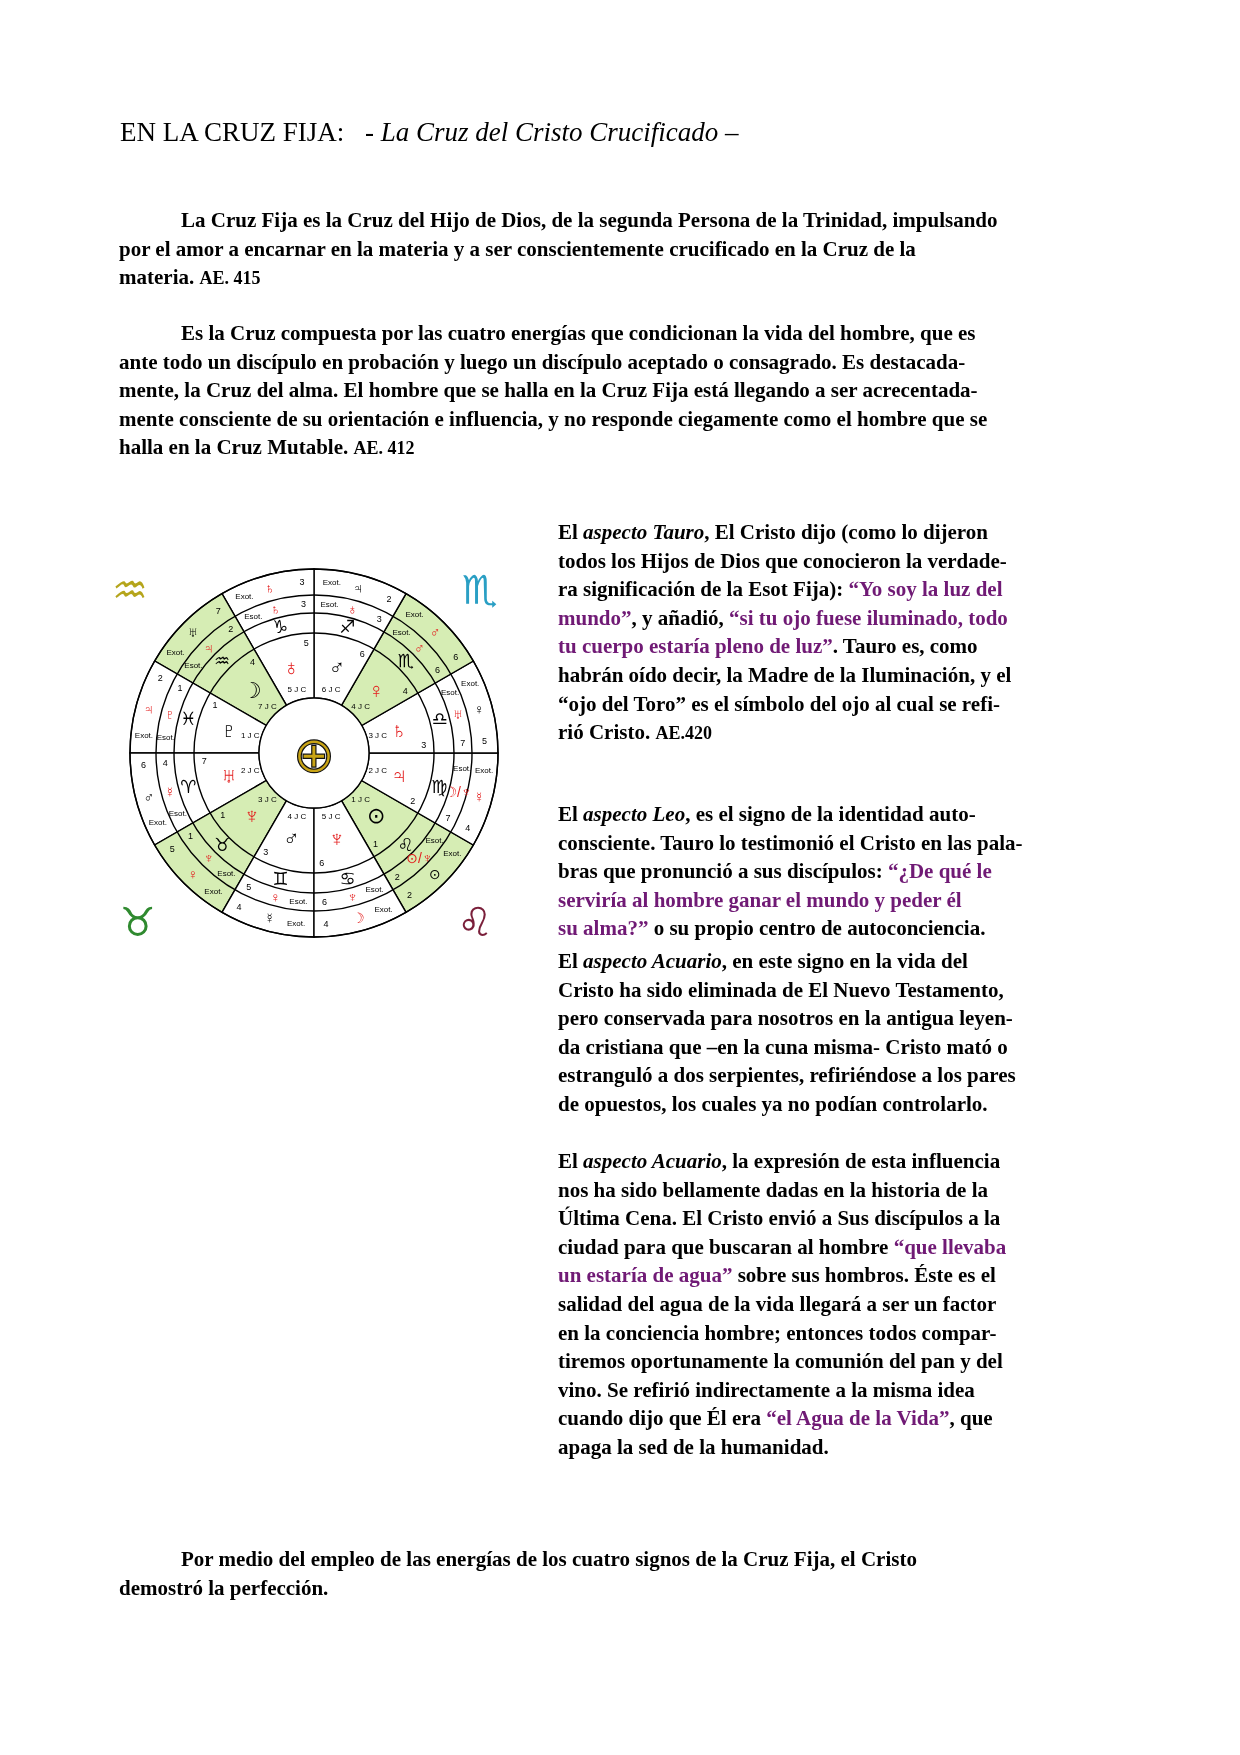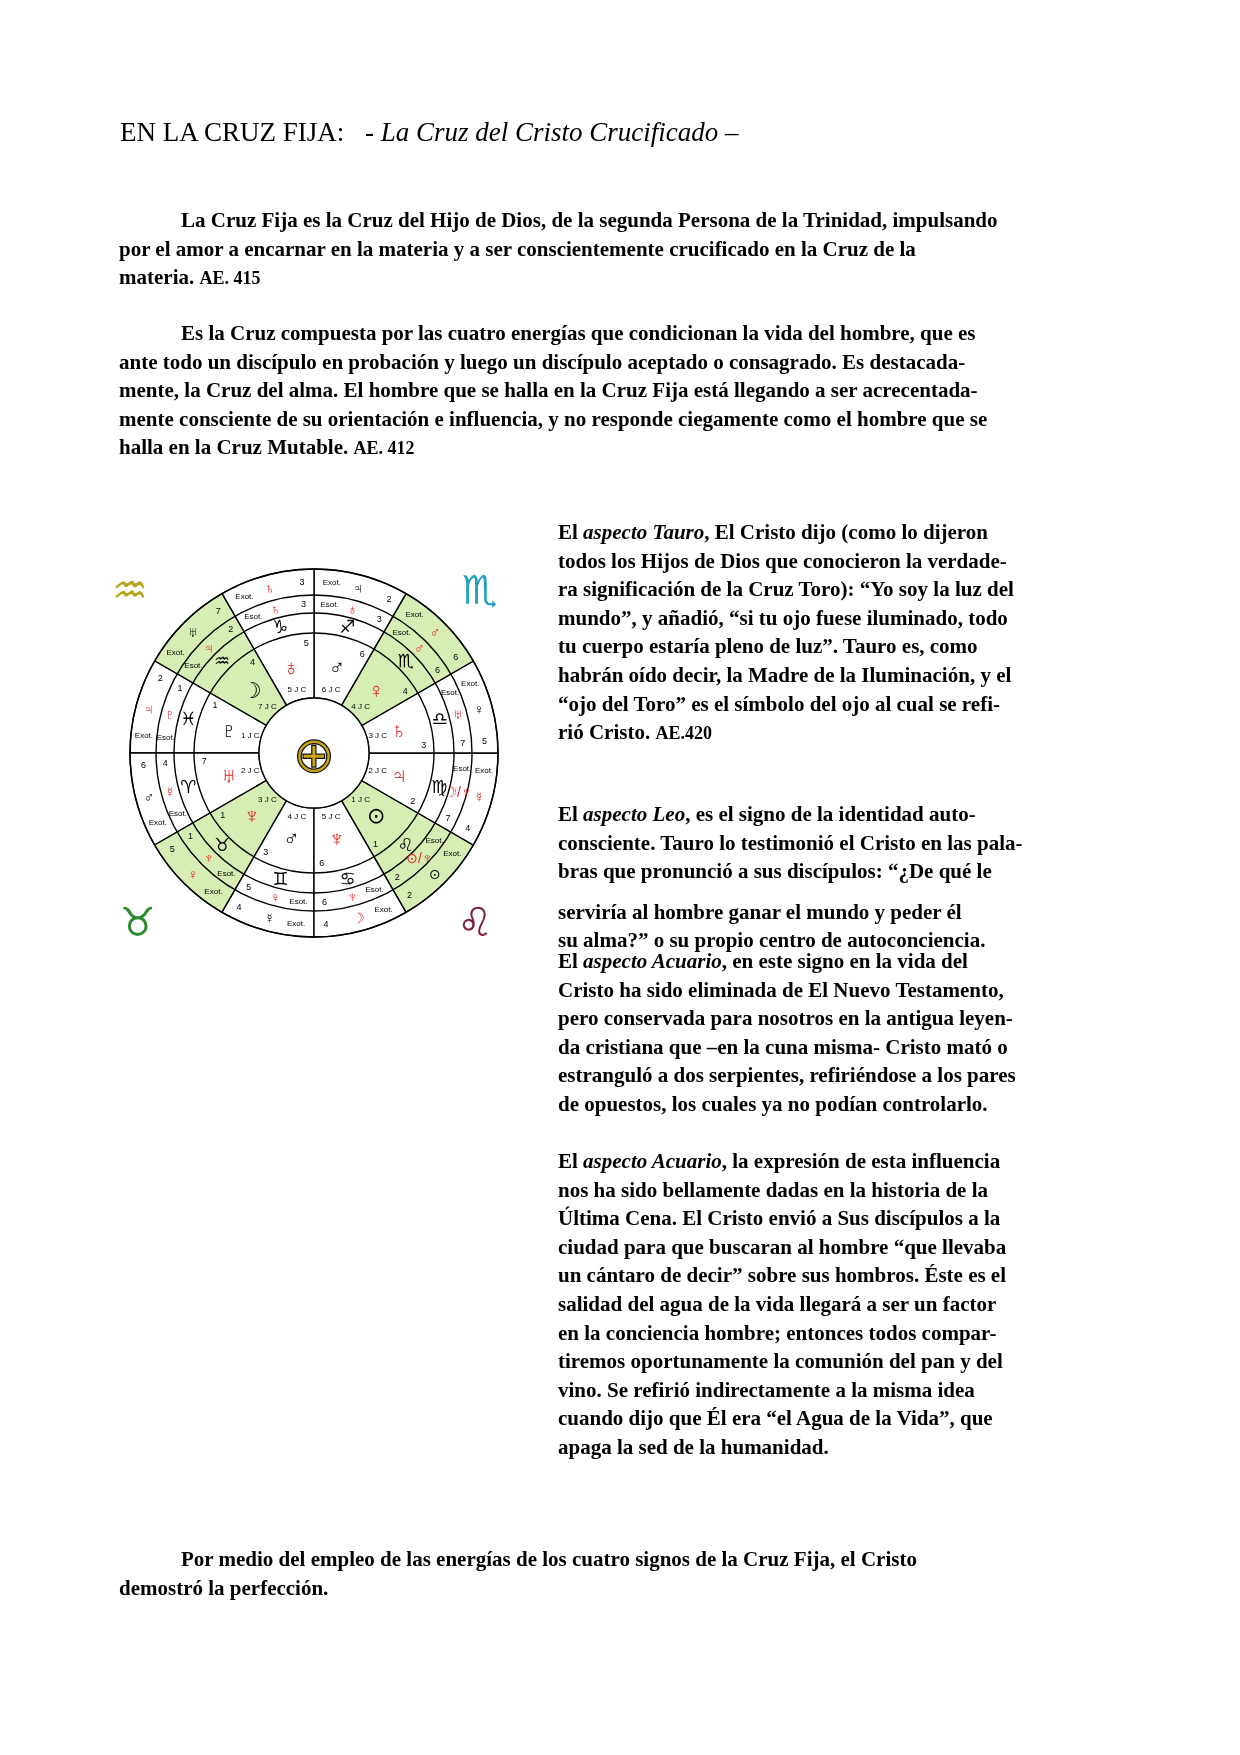--- a/index.html
+++ b/index.html
@@ -4,21 +4,21 @@
 <style>
   html, body { margin: 0; padding: 0; background: #ffffff; }
   body { width: 1240px; height: 1755px; position: relative; overflow: hidden;
          font-family: "Liberation Serif", "DejaVu Serif", serif; color: #000; }
   .t { position: absolute; font-weight: bold; font-size: 21px; line-height: 28.6px; }
   .heading { left: 120px; top: 118px; font-size: 27px; font-weight: normal; }
   .heading .sub { font-style: italic; margin-left: 14px; }
   .para { left: 119px; width: 1040px; text-align: justify; }
   .para .ind { display: inline-block; width: 62px; }
   .ref { font-size: 18px; font-weight: bold; }
-  .red { color: #000000; margin-top: 12px; }
+  .red { color: #701a75; }
   .col { left: 558px; width: 545px; }
   .line { display: block; white-space: nowrap; }
   .wheel { position: absolute; left: 110px; top: 560px; width: 400px; height: 390px; }
   .wheel svg text { font-family: "Liberation Sans", "DejaVu Sans", sans-serif; }
   .sym { font-family: "DejaVu Sans", sans-serif; }
 </style>
 </head>
 <body>
 
 <div class="t heading">
@@ -183,21 +183,21 @@
       <text x="20" y="30" font-size="40" fill="#b5a51c" text-anchor="middle" dominant-baseline="central" font-weight="bold" class="sym">♒</text>
       <text x="370" y="30" font-size="40" fill="#2a9fc4" text-anchor="middle" dominant-baseline="central" font-weight="bold" class="sym">♏</text>
       <text x="28" y="362" font-size="40" fill="#2f8a2f" text-anchor="middle" dominant-baseline="central" font-weight="bold" class="sym">♉</text>
       <text x="365" y="362" font-size="40" fill="#7a1f3a" text-anchor="middle" dominant-baseline="central" font-weight="bold" class="sym">♌</text>
     </svg>
 </div>
 
 <div class="t col" style="top:518px;">
   <span class="line"><span>El </span><i>aspecto Tauro</i><span>, El Cristo dijo (como lo dijeron</span></span>
   <span class="line">todos los Hijos de Dios que conocieron la verdade-</span>
-  <span class="line"><span> ra significación de la Cruz Toro): </span><span class="red">“Yo soy la luz del</span></span>
+  <span class="line"><span> ra significación de la Esot Fija): </span><span class="red">“Yo soy la luz del</span></span>
   <span class="line"><span class="red"> mundo”</span><span>, y añadió, </span><span class="red">“si tu ojo fuese iluminado, todo</span></span>
   <span class="line"><span class="red"> tu cuerpo estaría pleno de luz”</span><span>. Tauro es, como</span></span>
   <span class="line"> habrán oído decir, la Madre de la Iluminación, y el</span>
   <span class="line"> “ojo del Toro” es el símbolo del ojo al cual se refi-</span>
   <span class="line"><span> rió Cristo.</span> <span class="ref">AE.420</span></span>
 </div>
 
 <div class="t col" style="top:800px;">
   <span class="line"><span>El </span><i>aspecto Leo</i><span>, es el signo de la identidad auto-</span></span>
   <span class="line">consciente. Tauro lo testimonió el Cristo en las pala-</span>
@@ -213,21 +213,21 @@
   <span class="line">da cristiana que –en la cuna misma- Cristo mató o</span>
   <span class="line">estranguló a dos serpientes, refiriéndose a los pares</span>
   <span class="line">de opuestos, los cuales ya no podían controlarlo.</span>
 </div>
 
 <div class="t col" style="top:1147px;">
   <span class="line"><span>El </span><i>aspecto Acuario</i><span>, la expresión de esta influencia</span></span>
   <span class="line">nos ha sido bellamente dadas en la historia de la</span>
   <span class="line">Última Cena. El Cristo envió a Sus discípulos a la</span>
   <span class="line"><span>ciudad para que buscaran al hombre </span><span class="red">“que llevaba</span></span>
-  <span class="line"><span class="red">un cántaro de decir”</span><span> sobre sus hombros. Éste es el</span></span>
+  <span class="line"><span class="red">un estaría de agua”</span><span> sobre sus hombros. Éste es el</span></span>
   <span class="line">salidad del agua de la vida llegará a ser un factor</span>
   <span class="line">en la conciencia hombre; entonces todos compar-</span>
   <span class="line">tiremos oportunamente la comunión del pan y del</span>
   <span class="line">vino. Se refirió indirectamente a la misma idea</span>
   <span class="line"><span>cuando dijo que Él era </span><span class="red">“el Agua de la Vida”</span><span>, que</span></span>
   <span class="line">apaga la sed de la humanidad.</span>
 </div>
 
 <div class="t para" style="top:1545px;">
   <span class="line"><span class="ind"></span><span>Por medio del empleo de las energías de los cuatro signos de la Cruz Fija, el Cristo</span></span>

